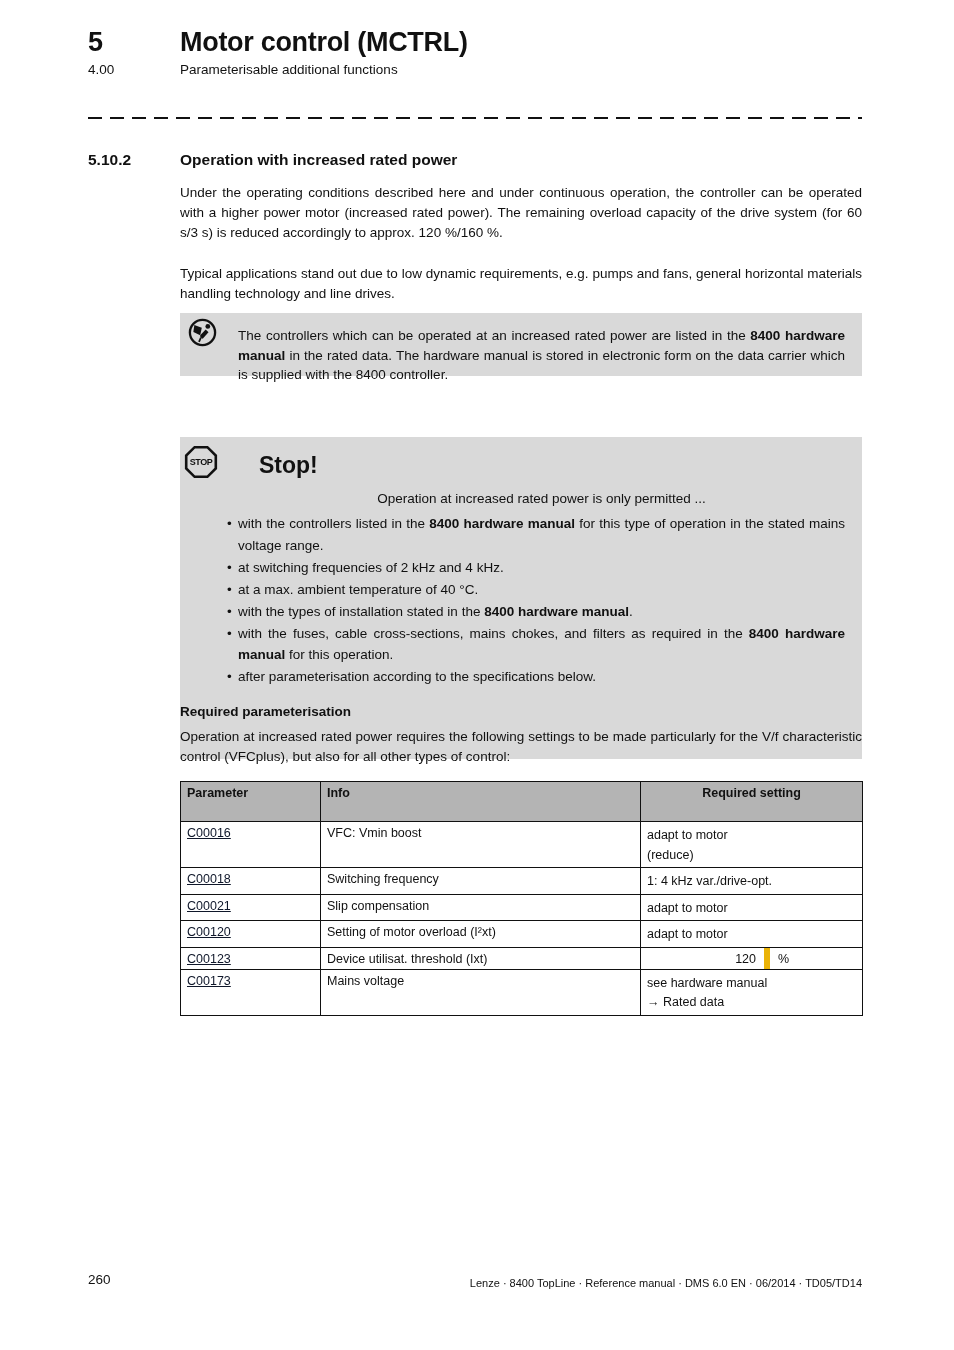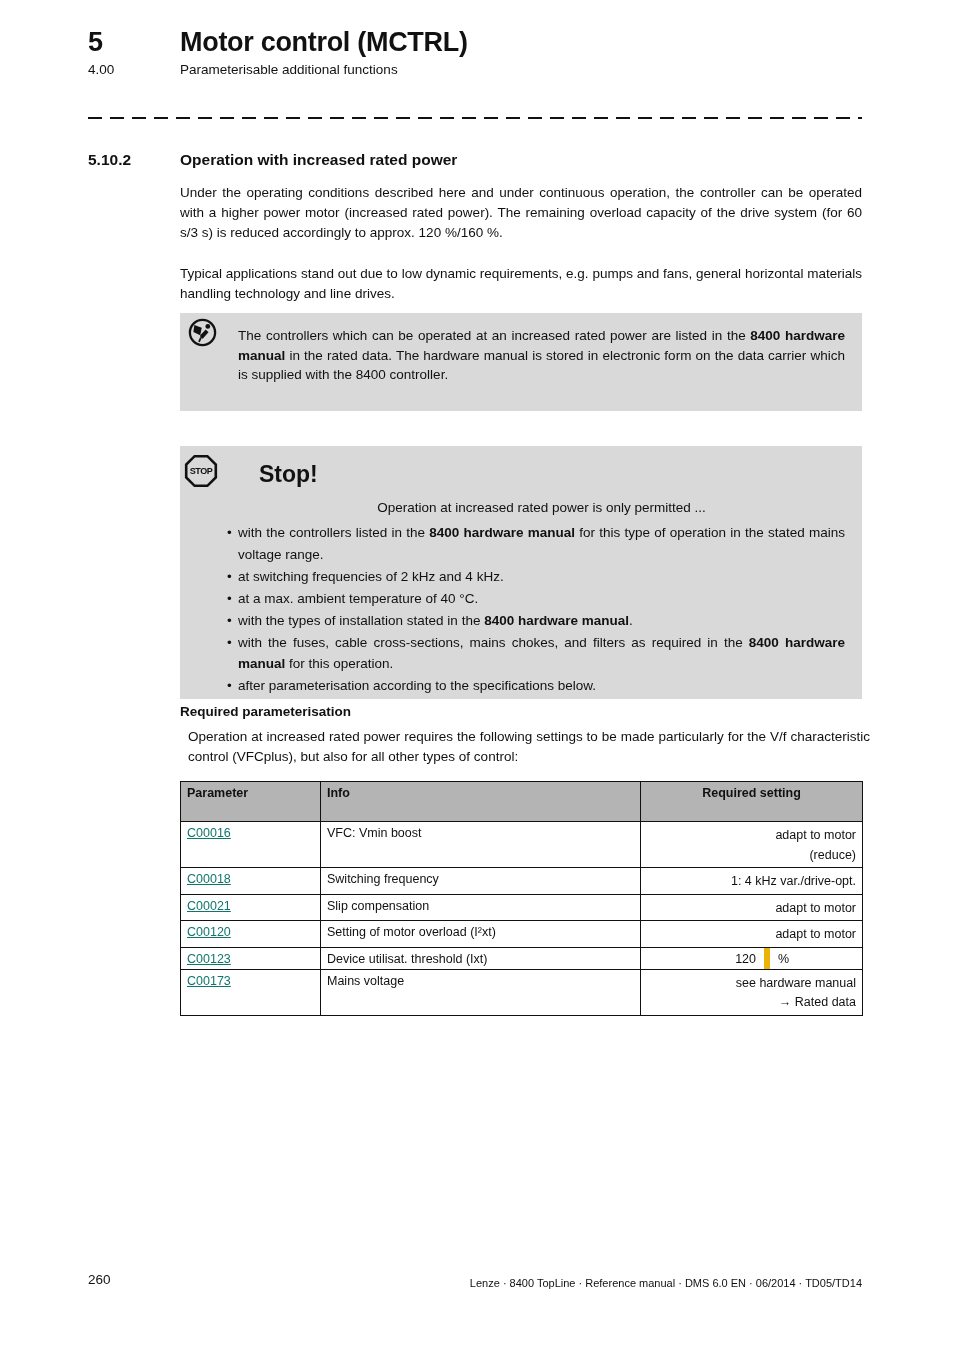--- a/index.html
+++ b/index.html
@@ -29,57 +29,57 @@
   .section-num   { left: 88px;  top: 151px; font-size: 15.5px; font-weight: 700; }
   .section-title { left: 180px; top: 151px; font-size: 15.5px; font-weight: 700; }
 
   
   .body-text { font-size: 13.5px; line-height: 20px; text-align: justify; }
   .p1 { left: 180px; top: 183px; width: 682px; }
   .p2 { left: 180px; top: 252px; width: 682px; margin-top: 12px; }
 
   
   .graybox { left: 180px; width: 682px; background: #d9d9d9; }
-  .notebox { top: 313px; height: 98px; }
-  .stopbox { top: 446px; height: 253px; }
+  .notebox { top: 313px; height: 63px; }
+  .stopbox { top: 437px; height: 322px; }
 
   .note-icon { left: 8px; top: 5px; }
   .note-text {
     position: absolute; left: 58px; right: 17px; top: 13px;
     font-size: 13.5px; line-height: 19.5px; text-align: justify;
   }
 
   .stop-icon  { left: 4px; top: 8px; }
   .stop-title { position: absolute; left: 58px; top: 15px; font-size: 23px; font-weight: 700; margin-left: 21px; }
   .stop-intro { position: absolute; left: 58px; right: 17px; top: 54px; font-size: 13.5px; text-align: center; }
   .stop-list  { position: absolute; left: 0; right: 17px; top: 76px; list-style: none; }
   .stop-list li {
     position: relative; padding-left: 58px;
     font-size: 13.5px; line-height: 21.9px; text-align: justify;
   }
   .stop-list li::before { content: "\2022"; position: absolute; left: 47px; top: 0; }
 
   
   .req-heading { left: 180px; top: 704px; font-size: 13.5px; font-weight: 700; }
-  .p3 { left: 188px; top: 727px; width: 682px; }
+  .p3 { left: 180px; top: 727px; width: 682px; }
 
   
   .param-table {
     left: 180px; top: 781px; width: 682px;
     border-collapse: collapse; table-layout: fixed; font-size: 12.5px;
   }
   .param-table th, .param-table td {
     border: 1px solid #111; vertical-align: top; padding: 4px 6px 2px 6px;
   }
   .param-table thead th { background: #b4b4b4; font-weight: 700; text-align: left; height: 40px; }
   .param-table thead th.col-setting { text-align: center; }
   .row-tall  td { height: 44px; }
   .row-short td { height: 22px; }
-  .cell-setting { text-align: right; line-height: 19.5px; }
-  .plink { color: #0f766e; text-decoration: underline; cursor: pointer; }
+  .cell-setting { text-align: left; line-height: 19.5px; }
+  .plink { color: #0f172a; text-decoration: underline; cursor: pointer; }
   td.no-pad { padding: 0; }
   .vu { display: flex; height: 100%; line-height: 15px; }
   .vu .v { flex: 0 0 129px; text-align: right; padding: 4px 8px 2px 0; border-right: 6px solid #eab308; }
   .vu .u { flex: 1; text-align: left; padding: 4px 0 2px 8px; }
 
   
   .footer-page { left: 88px; top: 1272px; font-size: 13.5px; }
   .footer-info { right: 92px; top: 1277px; font-size: 11px; }
 
   svg text { font-family: "Liberation Sans", "DejaVu Sans", sans-serif; }

